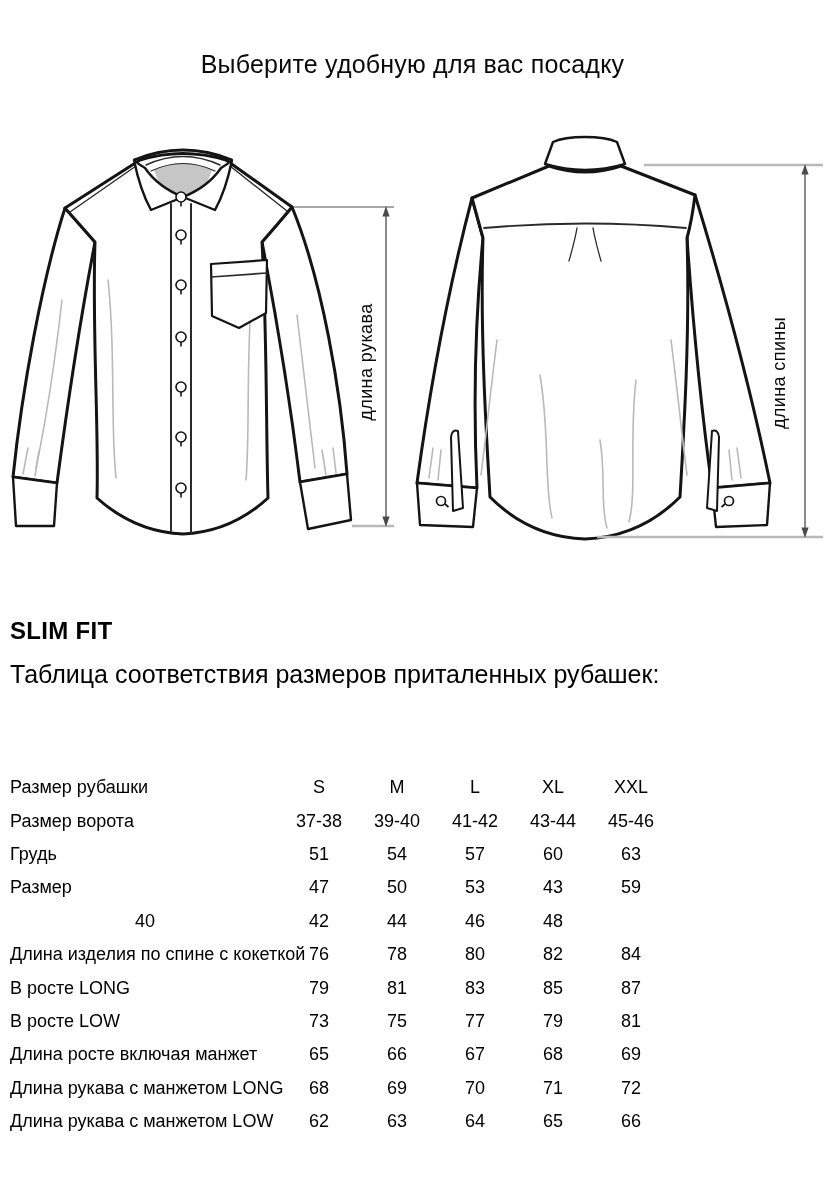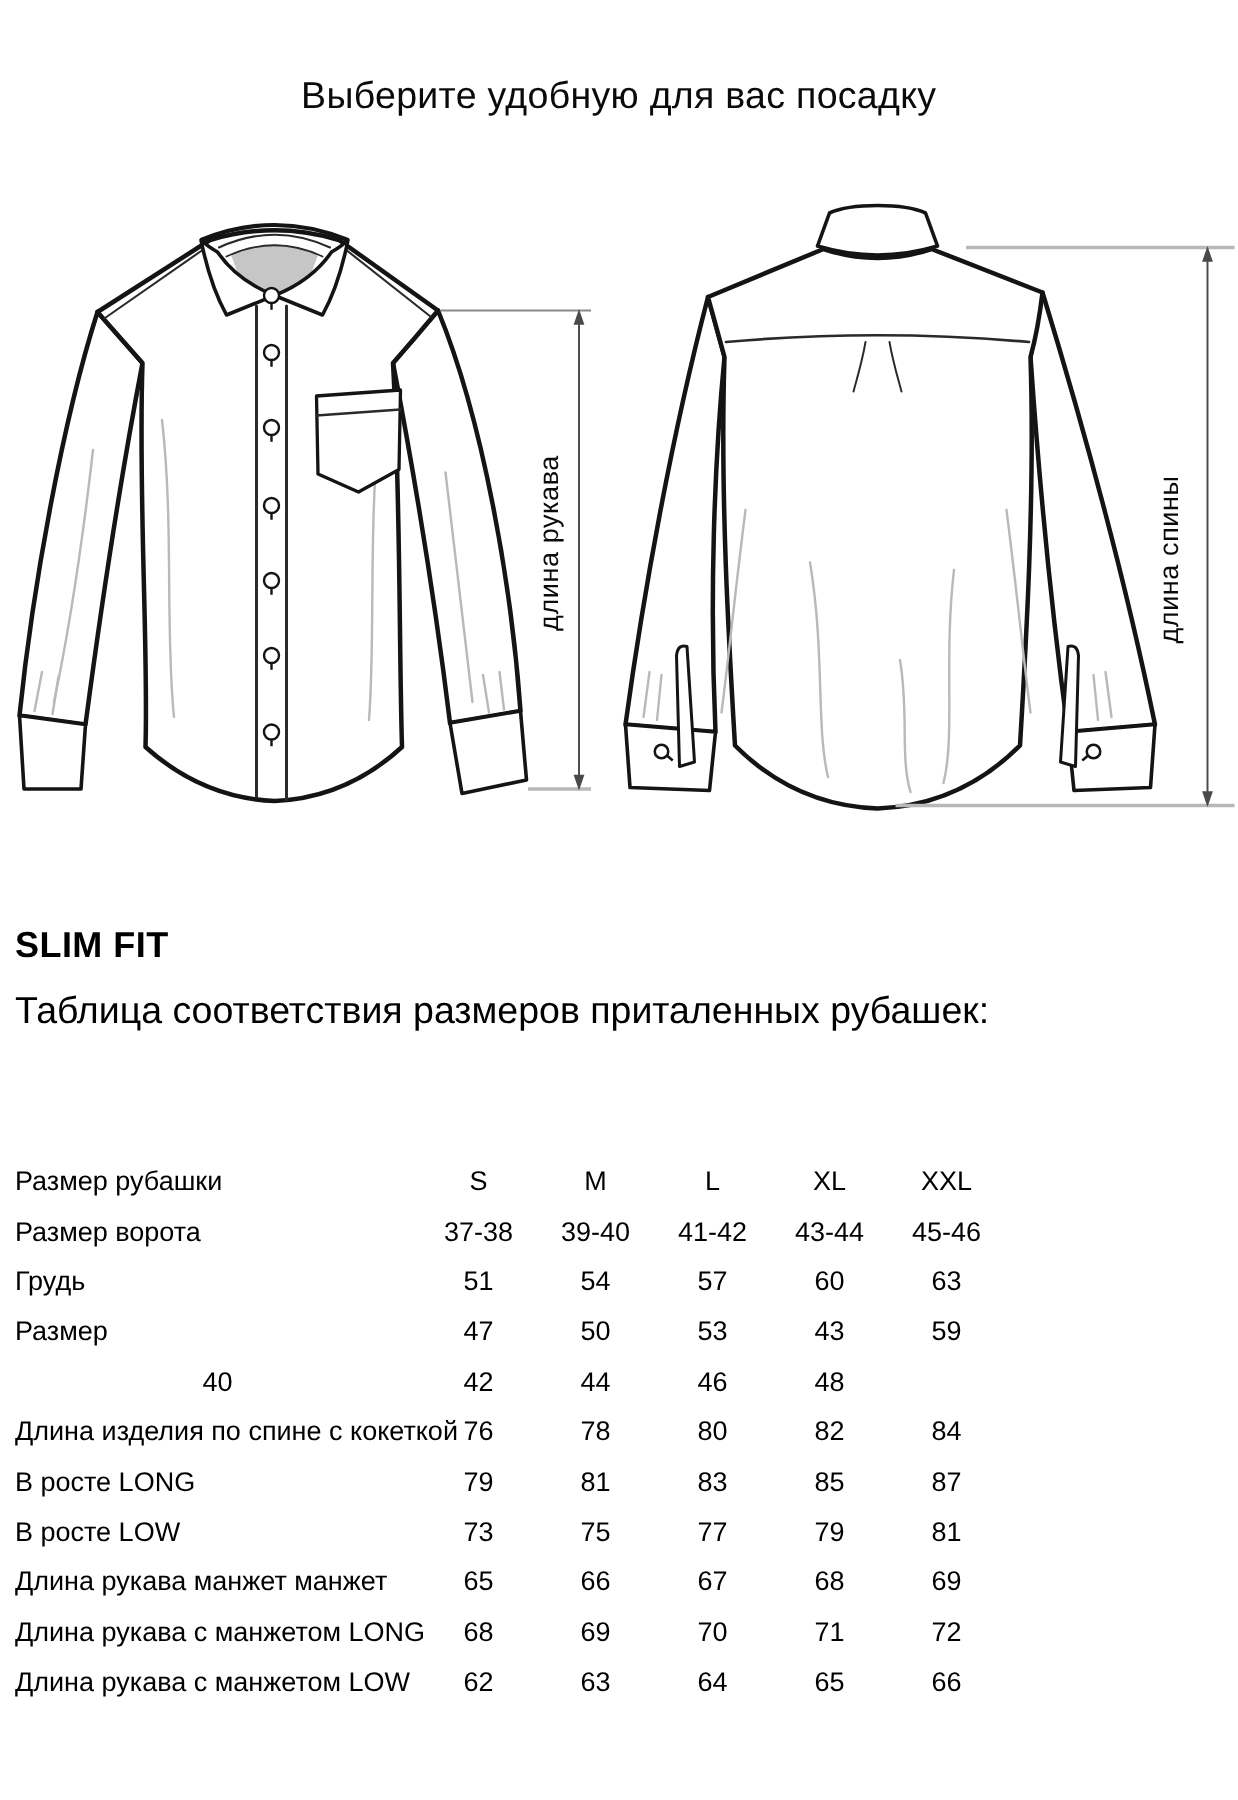--- a/index.html
+++ b/index.html
@@ -254,21 +254,21 @@
       </div>
       <div class="size-row">
         <div class="lbl">В росте LOW</div>
         <div class="val">73</div>
         <div class="val">75</div>
         <div class="val">77</div>
         <div class="val">79</div>
         <div class="val">81</div>
       </div>
       <div class="size-row">
-        <div class="lbl">Длина рукава манжет манжет</div>
+        <div class="lbl">Длина росте включая манжет</div>
         <div class="val">65</div>
         <div class="val">66</div>
         <div class="val">67</div>
         <div class="val">68</div>
         <div class="val">69</div>
       </div>
       <div class="size-row">
         <div class="lbl">Длина рукава с манжетом LONG</div>
         <div class="val">68</div>
         <div class="val">69</div>

